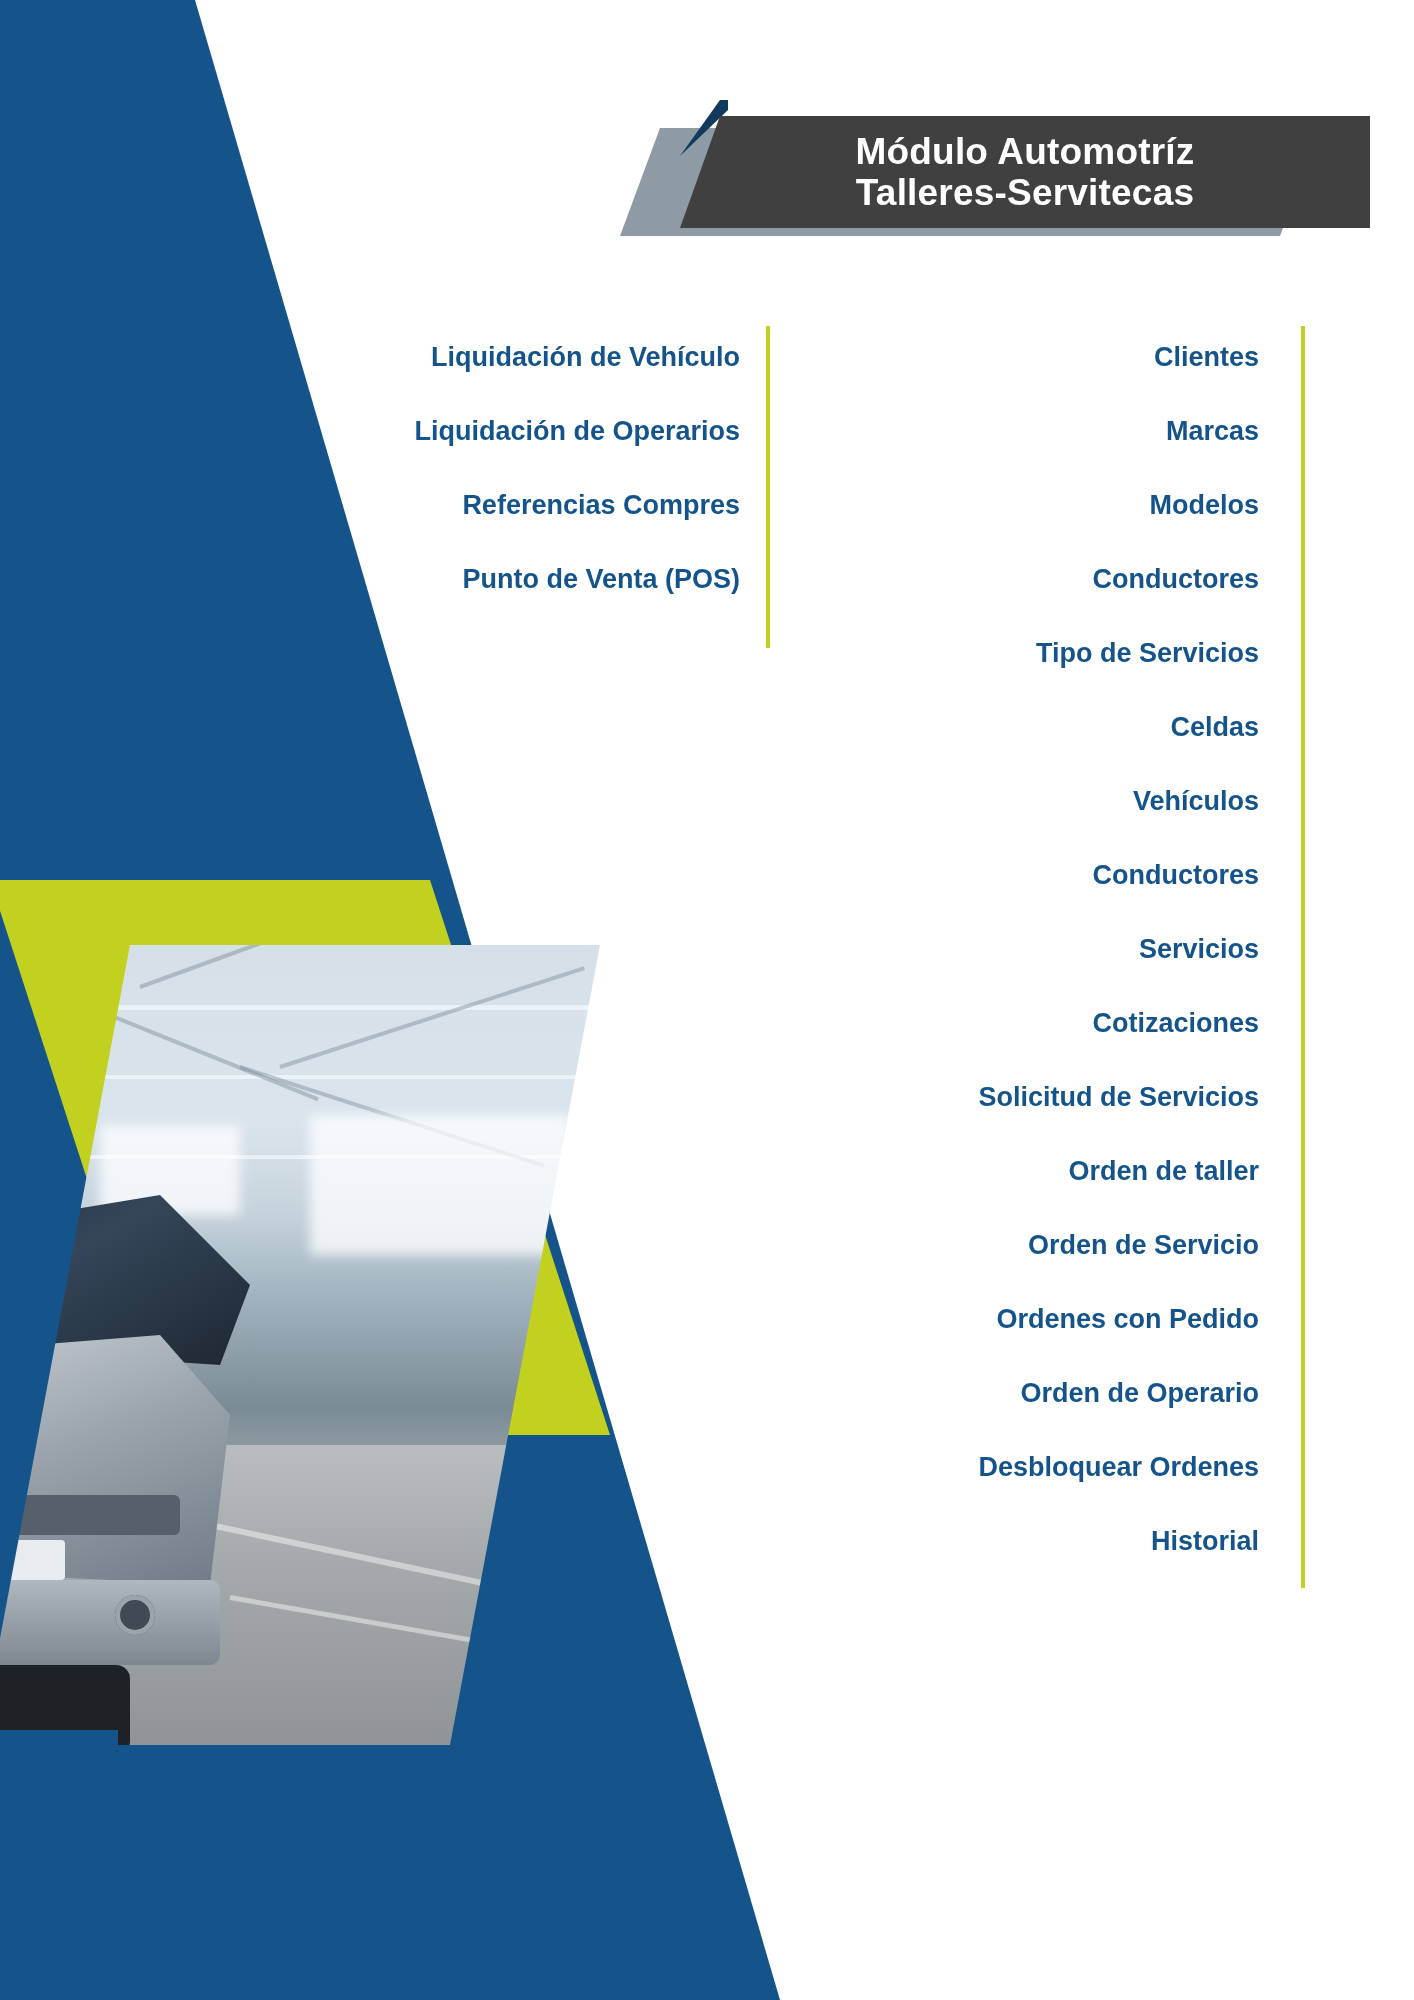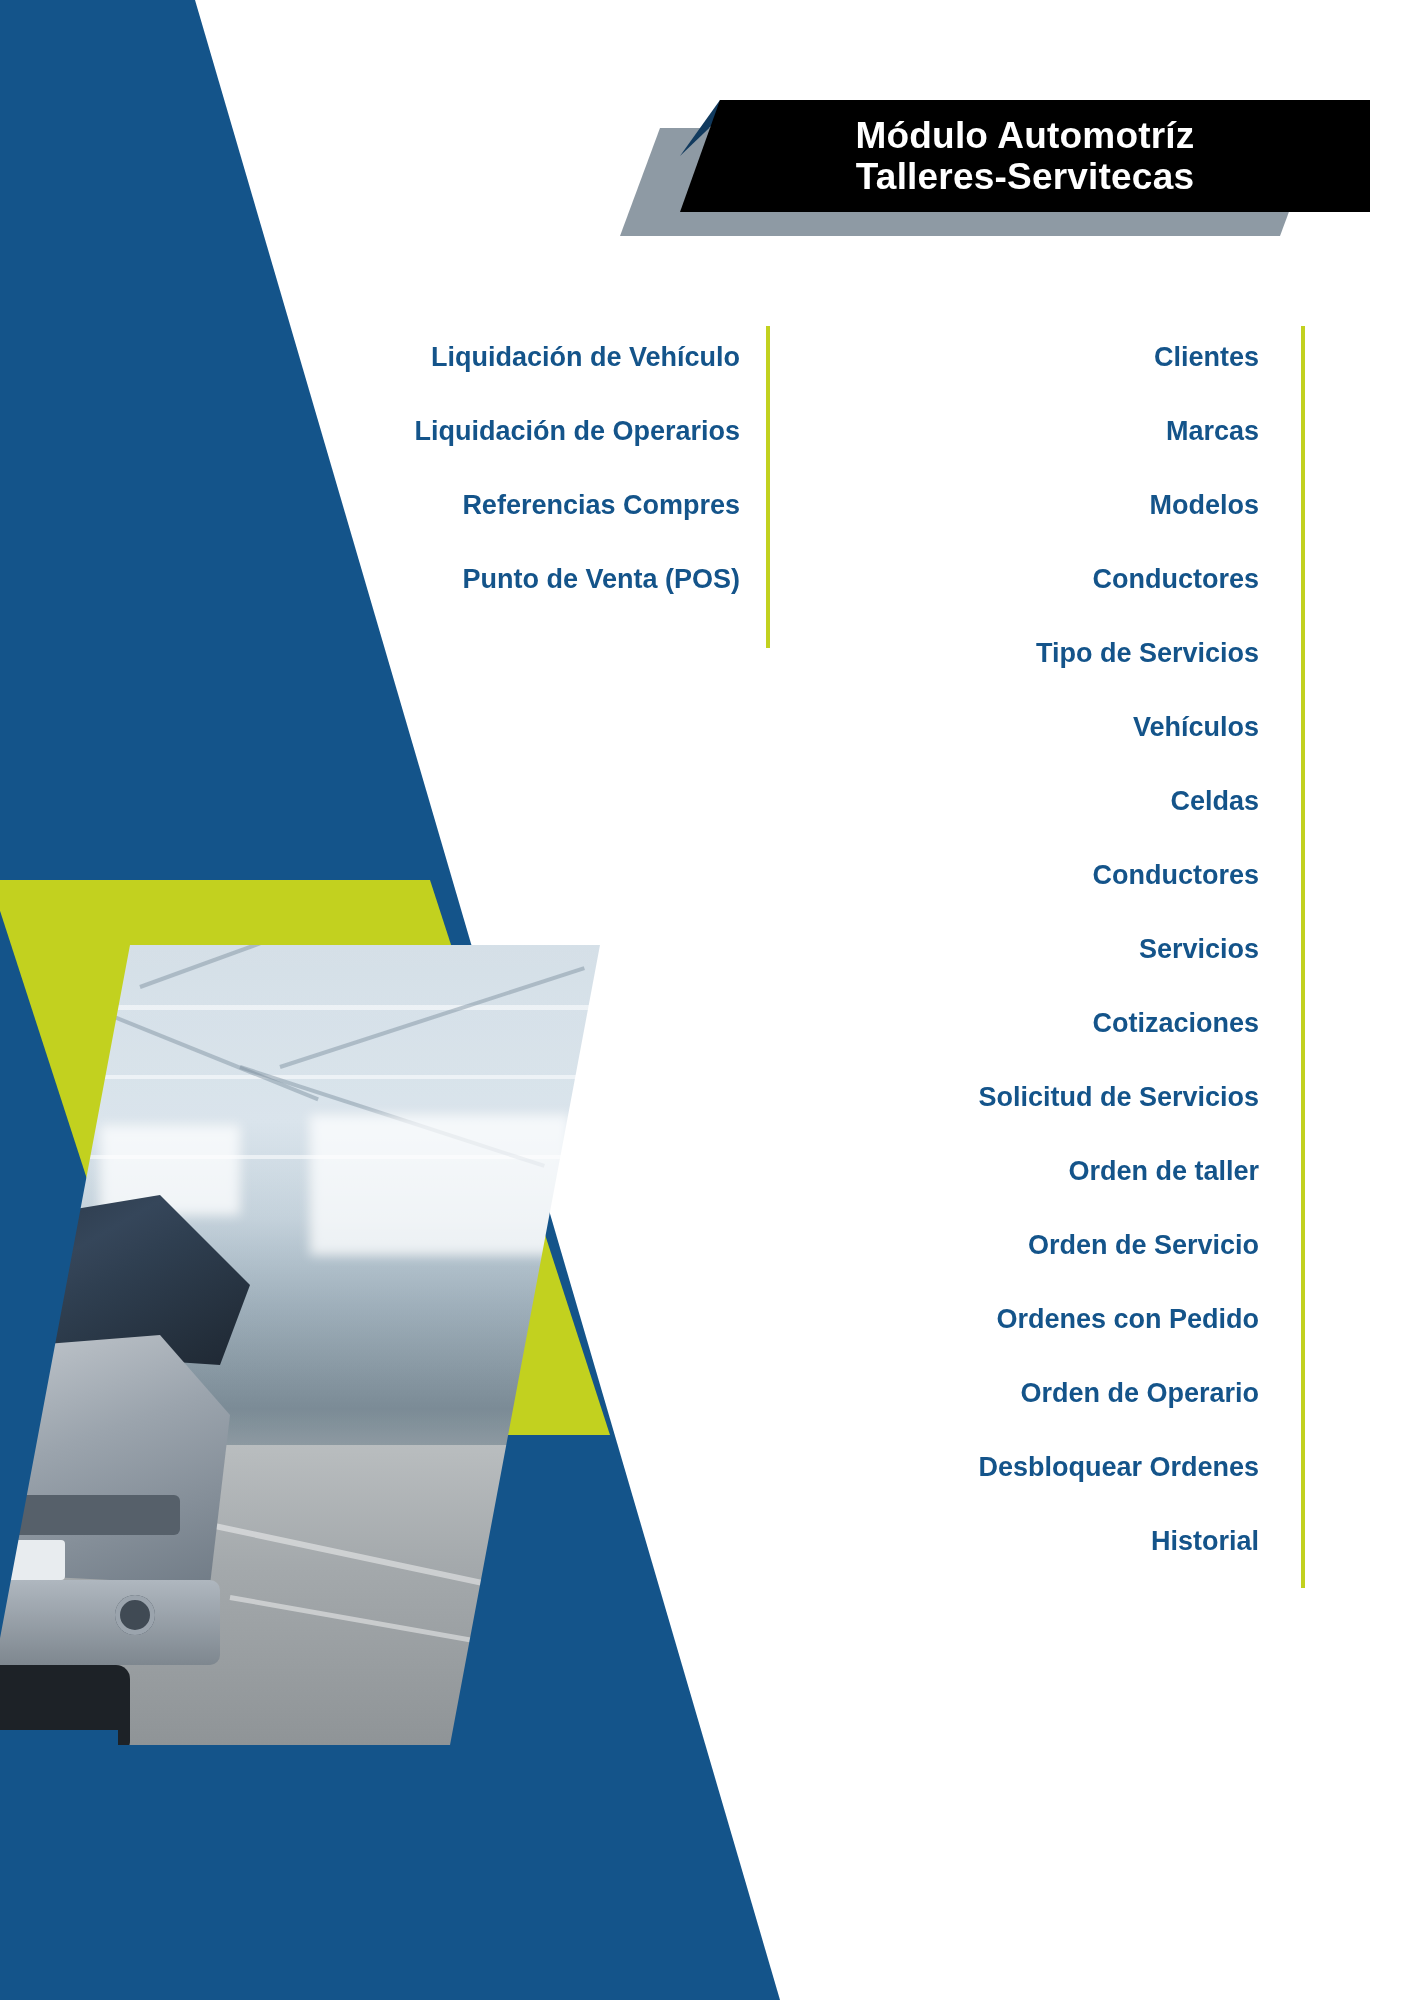--- a/index.html
+++ b/index.html
@@ -52,24 +52,24 @@
     left: 0;
     top: 28px;
     width: 700px;
     height: 108px;
     background: #8e9aa4;
     clip-path: polygon(40px 0, 700px 0, 660px 108px, 0 108px);
   }
   .header-blue {
     position: absolute;
     left: 60px;
-    top: 0;
+    top: 16px;
     width: 690px;
     height: 112px;
-    background: #000000;
+    background: #404040;
     clip-path: polygon(40px 0, 690px 0, 690px 112px, 0 112px);
     display: flex;
     flex-direction: column;
     align-items: center;
     justify-content: center;
   }
   .header-line {
     color: #ffffff;
     font-size: 37px;
     font-weight: bold;
@@ -341,22 +341,22 @@
     <div class="menu-item">Punto de Venta (POS)</div>
   </div>
 
   <div class="col-right">
     <div class="rule"></div>
     <div class="menu-item">Clientes</div>
     <div class="menu-item">Marcas</div>
     <div class="menu-item">Modelos</div>
     <div class="menu-item">Conductores</div>
     <div class="menu-item">Tipo de Servicios</div>
+    <div class="menu-item">Celdas</div>
     <div class="menu-item">Vehículos</div>
-    <div class="menu-item">Celdas</div>
     <div class="menu-item">Conductores</div>
     <div class="menu-item">Servicios</div>
     <div class="menu-item">Cotizaciones</div>
     <div class="menu-item">Solicitud de Servicios</div>
     <div class="menu-item">Orden de taller</div>
     <div class="menu-item">Orden de Servicio</div>
     <div class="menu-item">Ordenes con Pedido</div>
     <div class="menu-item">Orden de Operario</div>
     <div class="menu-item">Desbloquear Ordenes</div>
     <div class="menu-item">Historial</div>

